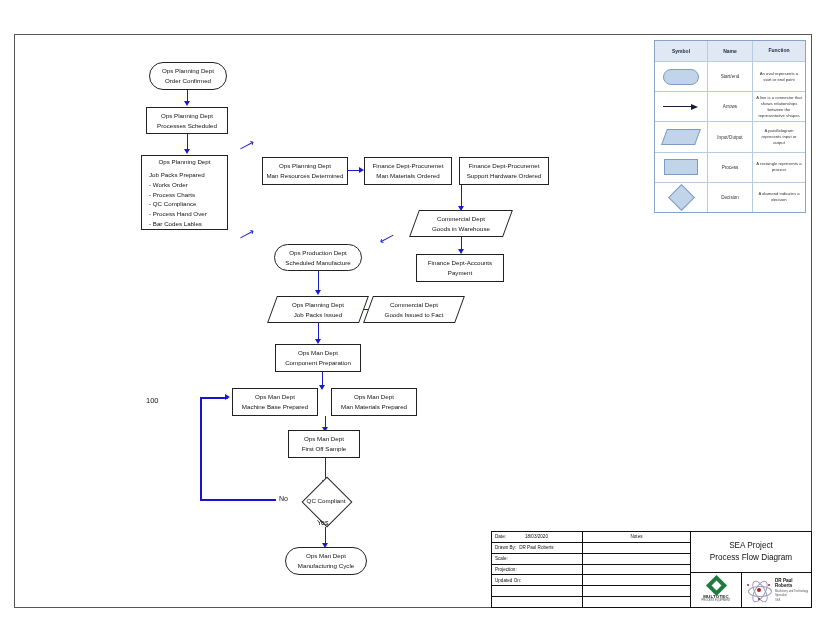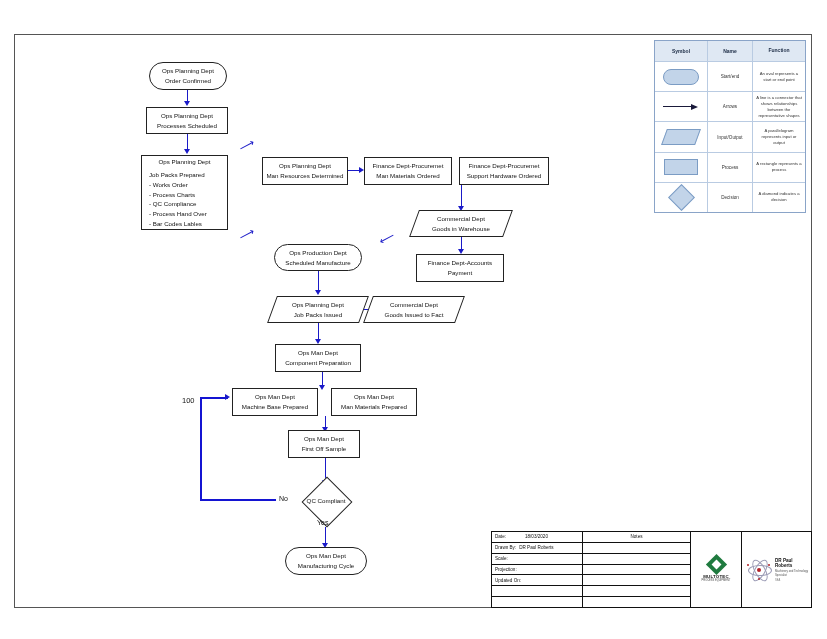--- a/index.html
+++ b/index.html
@@ -115,21 +115,21 @@
   .atom .dot{position:absolute;width:2px;height:2px;background:#b12026;border-radius:50%;}
   .pr-name{font-size:4.6px;color:#111;font-weight:bold;}
   .pr-sub{font-size:2.8px;color:#555;margin-top:1px;}
   .pr-sub2{font-size:2.6px;color:#777;margin-top:2px;}
 </style>
 </head>
 <body>
 
 <div id="sheet-frame"></div>
 
-<div class="tag-100" style="left:146px;top:396px;margin-left:36px;">100</div>
+<div class="tag-100" style="left:146px;top:396px;">100</div>
 
 <div class="node n-terminal" style="left:149px;top:62px;width:78px;height:28px;">
   <span class="ln">Ops Planning Dept</span>
   <span class="ln">Order Confirmed</span>
 </div>
 <div class="conn v-line" style="left:187px;top:90px;height:14px;"></div>
 <div class="arrow-d" style="left:184px;top:101px;"></div>
 
 <div class="node n-process" style="left:146px;top:107px;width:82px;height:27px;">
   <span class="ln">Ops Planning Dept</span>
@@ -336,20 +336,24 @@
     <div class="tbrow notes">Notes</div>
     <div class="tbrow"></div>
     <div class="tbrow"></div>
     <div class="tbrow"></div>
     <div class="tbrow"></div>
     <div class="tbrow"></div>
     <div class="tbrow"></div>
   </div>
 
   <div id="tb-right">
+    <div id="tb-title">
+      <span>SEA Project</span>
+      <span>Process Flow Diagram</span>
+    </div>
     <div id="tb-logos">
       <div class="logo-cell">
         <span class="mx-mark">
             <i></i>
           </span>
         <span class="mx-name">MULTOTEC</span>
         <span class="mx-sub">PROCESS EQUIPMENT</span>
       </div>
       <div class="logo-cell2">
         <span class="atom">

